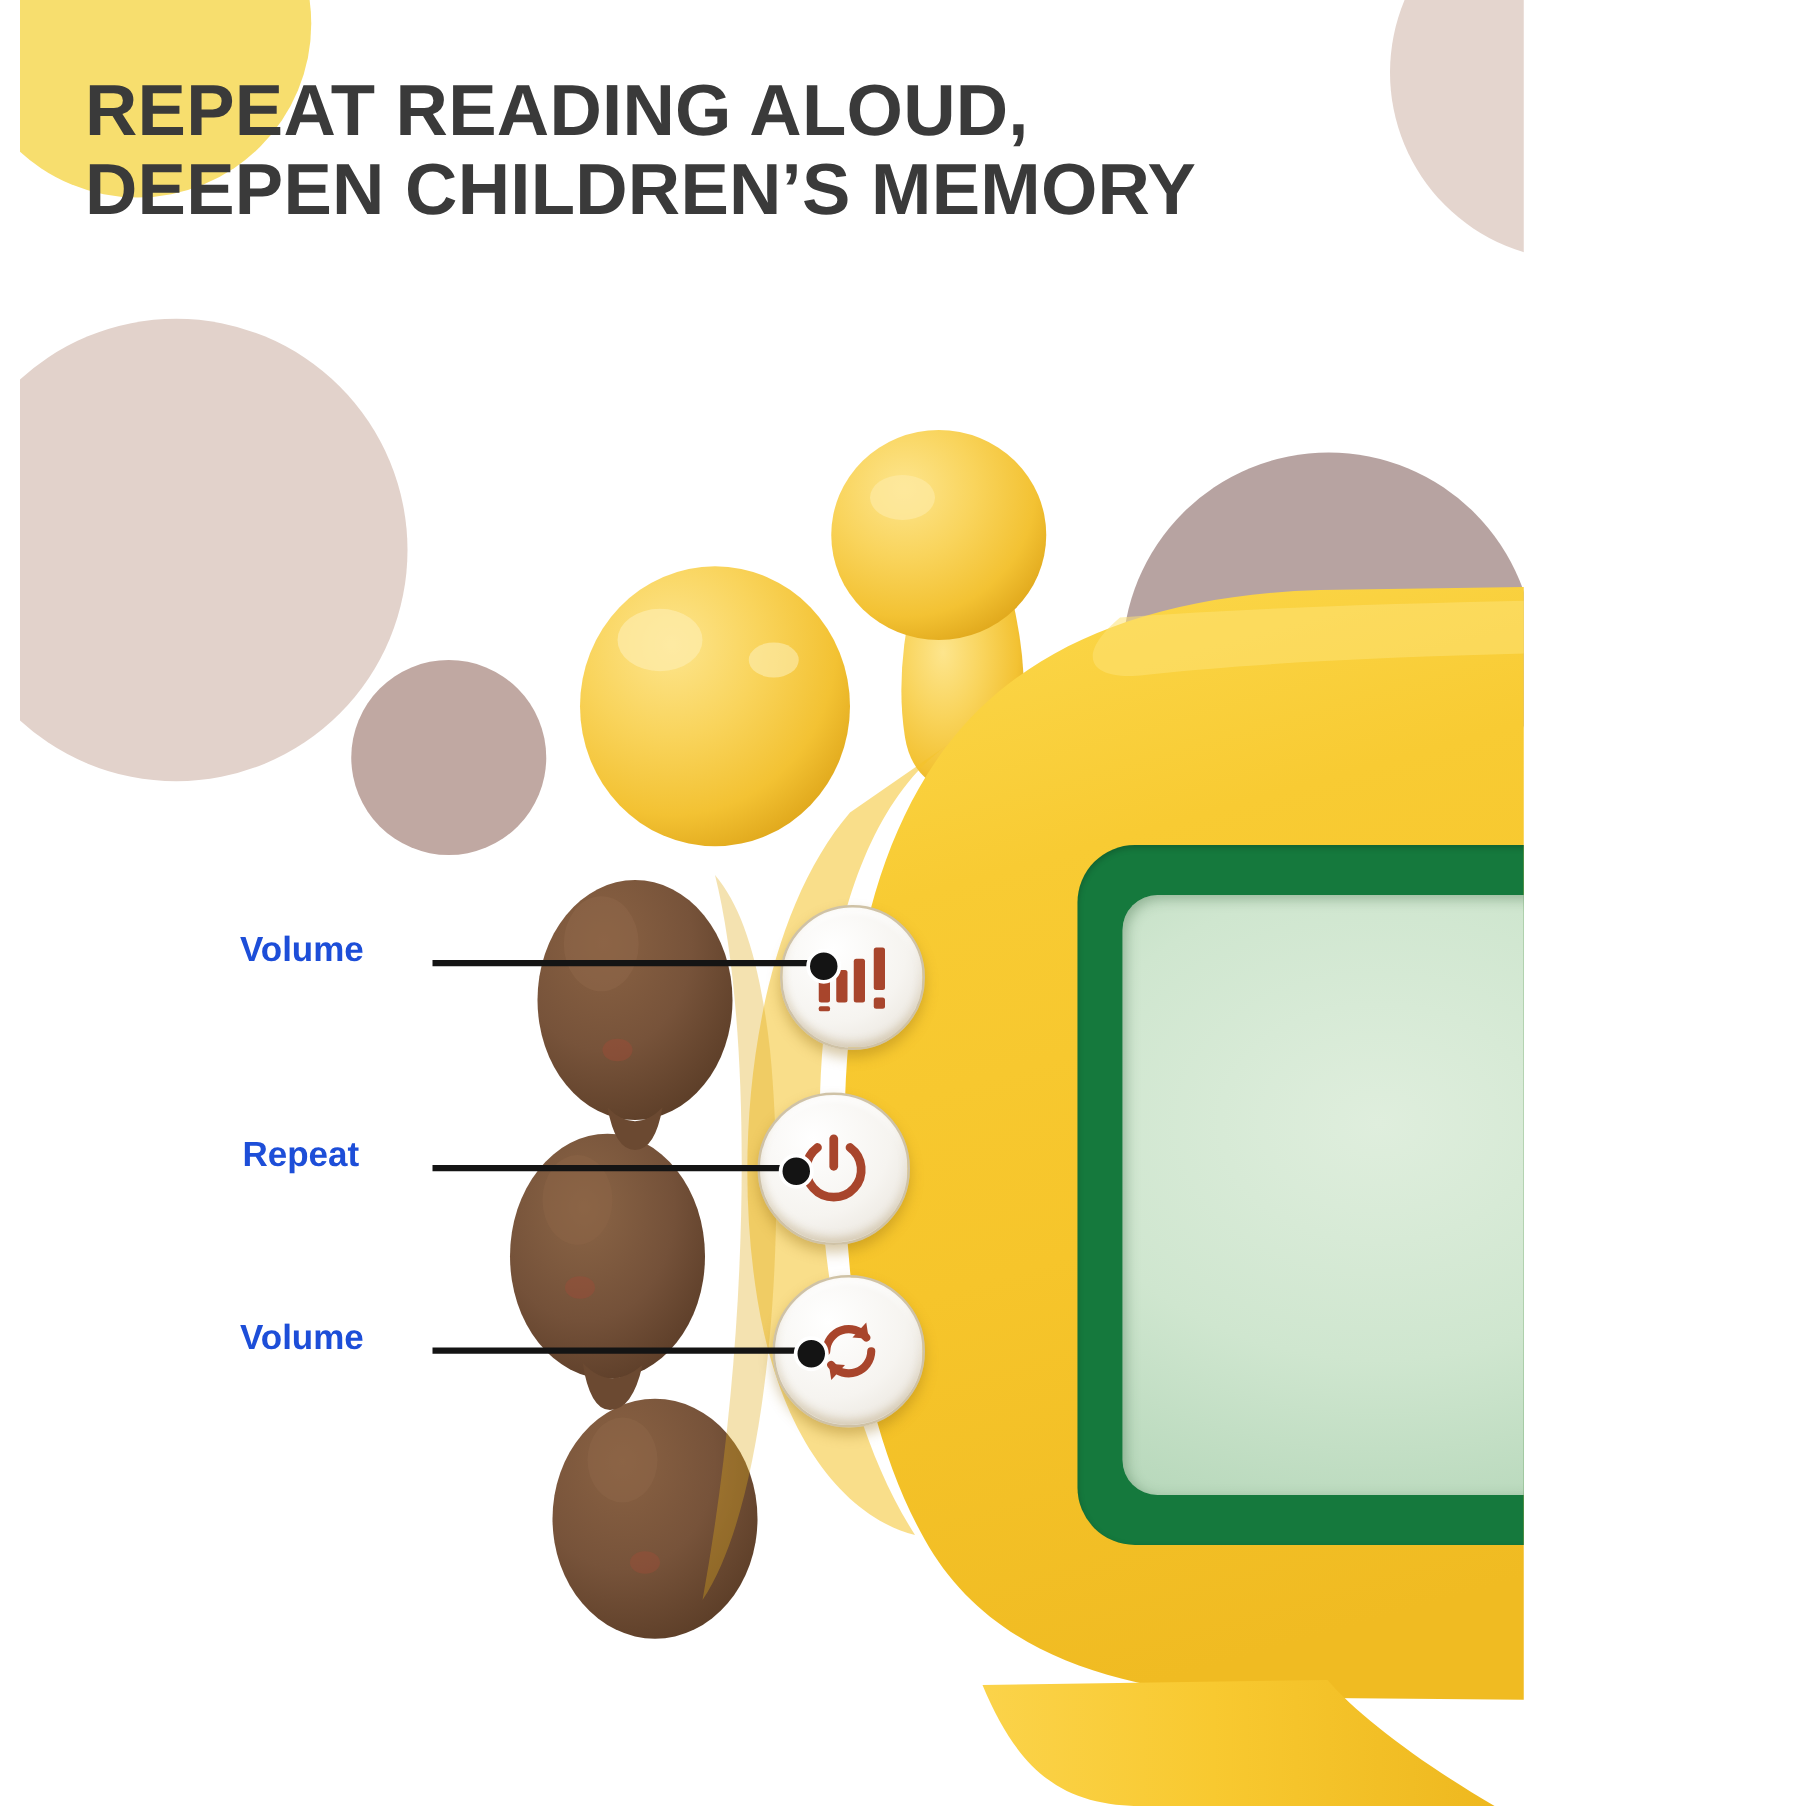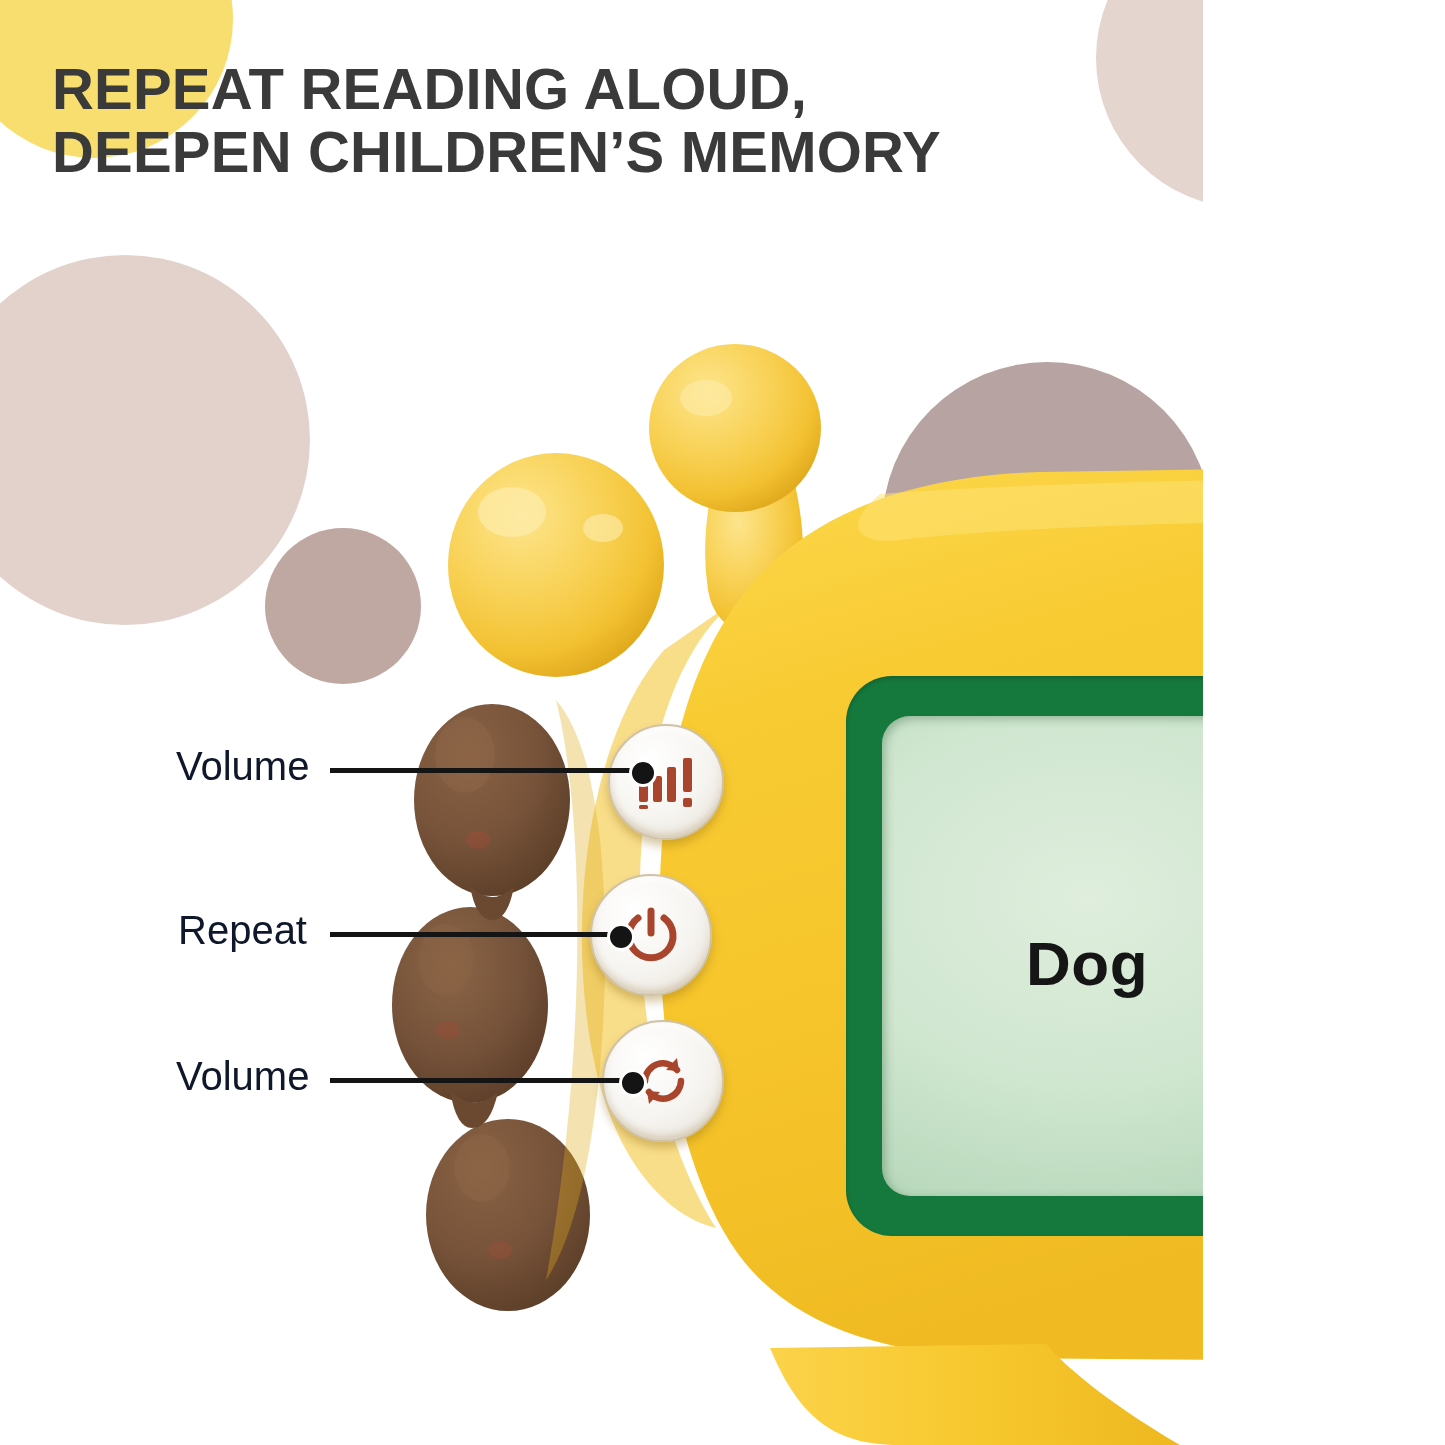--- a/index.html
+++ b/index.html
@@ -9,20 +9,21 @@
   }
   body {
     font-family: "Liberation Sans", sans-serif;
   }
   #stage {
     position: relative;
     width: 1203px;
     height: 1445px;
     background: #ffffff;
     overflow: hidden;
+    margin-left: 16px;
   }
 
   
   .blob {
     position: absolute;
     border-radius: 50%;
     z-index: 1;
   }
   #blob-yellow-tl {
     left: -45px; top: -120px;
@@ -103,23 +104,23 @@
     justify-content: center;
   }
   #btn-volume { left: 608px; top: 724px; width: 112px; height: 112px; }
   #btn-power  { left: 590px; top: 874px; width: 118px; height: 118px; }
   #btn-repeat { left: 602px; top: 1020px; width: 118px; height: 118px; }
   .toy-button svg { display:block; }
 
   
   .callout-label {
     position: absolute;
-    color: #0f172a;
-    font-size: 40px;
-    font-weight: normal;
+    color: #1d4ed8;
+    font-size: 28px;
+    font-weight: bold;
     white-space: nowrap;
     z-index: 8;
   }
   #label-volume { left: 176px; top: 744px; }
   #label-power  { left: 178px; top: 908px; }
   #label-repeat { left: 176px; top: 1054px; }
 
   .leader {
     position: absolute;
     height: 5px;
@@ -269,21 +270,20 @@
       <path d="M470 886 q22 22 44 0 q-6 34 -22 34 q-16 0 -22 -34 z" fill="#6b4931"></path>
       <path d="M450 1090 q22 24 48 2 q-8 36 -26 36 q-16 0 -22 -38 z" fill="#6b4931"></path>
 
       <path d="M556 700 C 586 820 586 1060 546 1280 C 600 1200 614 980 600 840
                C 592 770 578 726 556 700 Z" fill="#e0ab1c" opacity="0.35"></path>
     </svg>
   </div>
 
   <div id="screen-bezel">
     <div id="screen-inner">
-      <div id="screen-word">Dog</div>
       <div id="screen-dog-art">
         <svg viewBox="0 0 380 380" xmlns="http://www.w3.org/2000/svg">
           <defs>
             <linearGradient id="furGrad" x1="0" y1="0" x2="0" y2="1">
               <stop offset="0%" stop-color="#fba13a"></stop>
               <stop offset="100%" stop-color="#f4902b"></stop>
             </linearGradient>
           </defs>
 
           <ellipse cx="190" cy="268" rx="104" ry="78" fill="url(#furGrad)"></ellipse>

